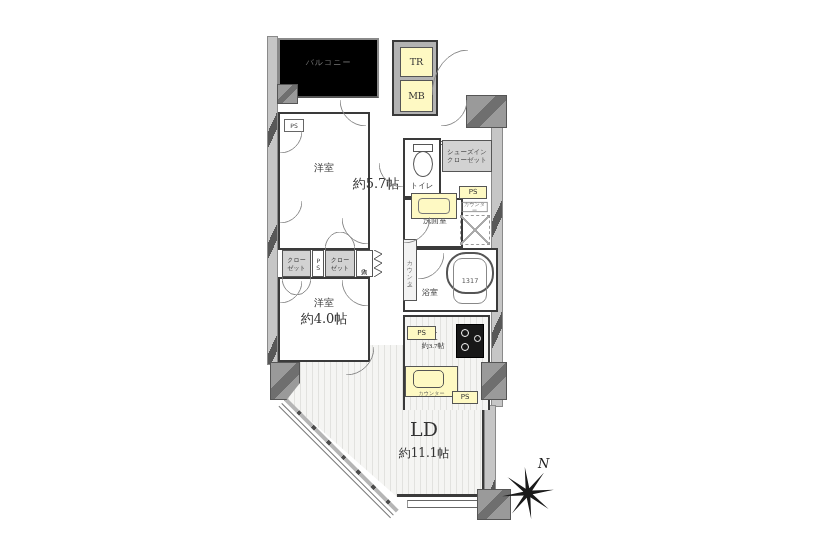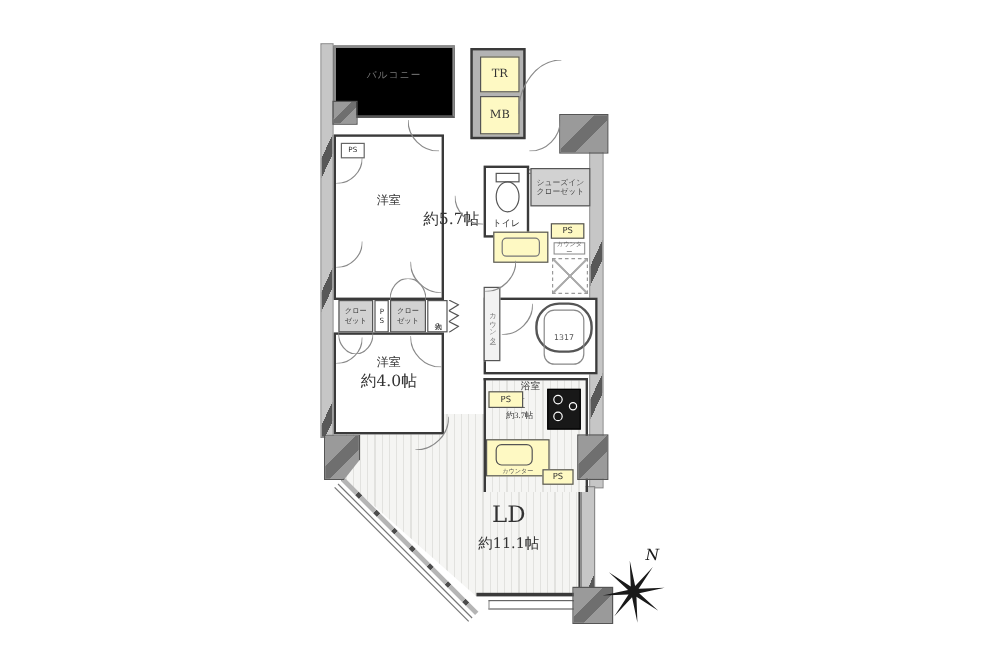--- a/index.html
+++ b/index.html
@@ -55,29 +55,32 @@
 
   <div class="abs room" style="left:403px;top:138px;width:38px;height:60px;">
     <div class="abs" style="left:8px;top:4px;width:20px;height:8px;border:1px solid #555;"></div>
     <div class="abs" style="left:8px;top:11px;width:20px;height:26px;border:1px solid #555;border-radius:50%;"></div>
     <div class="abs lbl" style="left:0;top:41px;width:100%;font-size:7.5px;">トイレ</div>
   </div>
 
   <div class="abs graybox lbl" style="left:442px;top:140px;width:50px;height:32px;font-size:6.5px;color:#444;">シューズイン
 クローゼット</div>
 
+  <div class="abs room" style="left:403px;top:198px;width:60px;height:50px;">
+    <div class="abs lbl" style="left:2px;top:16px;width:100%;font-size:8px;">洗面室</div>
+  </div>
   <div class="abs whitebox" style="left:411px;top:193px;width:46px;height:26px;">
     <div class="abs" style="left:6px;top:4px;width:32px;height:16px;border:1px solid #777;border-radius:4px;"></div>
   </div>
   <div class="abs whitebox lbl" style="left:459px;top:186px;width:28px;height:13px;font-size:7px;">PS</div>
   <div class="abs lbl" style="left:459px;top:201px;width:31px;height:12px;border:1px solid #888;font-size:6px;color:#666;transform:scale(0.85);">カウンター</div>
   <div class="abs xbox" style="left:460px;top:215px;width:30px;height:30px;"></div>
 
   <div class="abs room" style="left:403px;top:248px;width:95px;height:64px;">
-    <div class="abs lbl" style="left:16px;top:38px;width:42px;font-size:8px;margin-top:29px;">浴室</div>
+    <div class="abs lbl" style="left:4px;top:38px;width:42px;font-size:8px;">浴室</div>
     <div class="abs" style="left:41px;top:2px;width:48px;height:42px;border:2px solid #555;border-radius:20px;">
       <div class="abs lbl" style="left:5px;top:4px;width:34px;height:46px;border:1px solid #888;border-radius:9px;font-size:6.5px;color:#555;">1317</div>
     </div>
   </div>
   <div class="abs lbl vtext" style="left:403px;top:239px;width:14px;height:62px;border:1.5px solid #555;background:#f2f2f2;font-size:6px;color:#777;">カウンター</div>
 
   <div class="abs room" style="left:278px;top:112px;width:92px;height:138px;">
     <div class="abs lbl" style="left:0;top:48px;width:100%;font-size:10px;">洋室</div>
     <div class="abs lbl serif" style="left:4px;top:62px;width:100%;font-size:13px;margin-left:48px;">約5.7帖</div>
     <div class="abs lbl" style="left:4px;top:5px;width:20px;height:13px;border:1px solid #666;font-size:6px;">PS</div>

